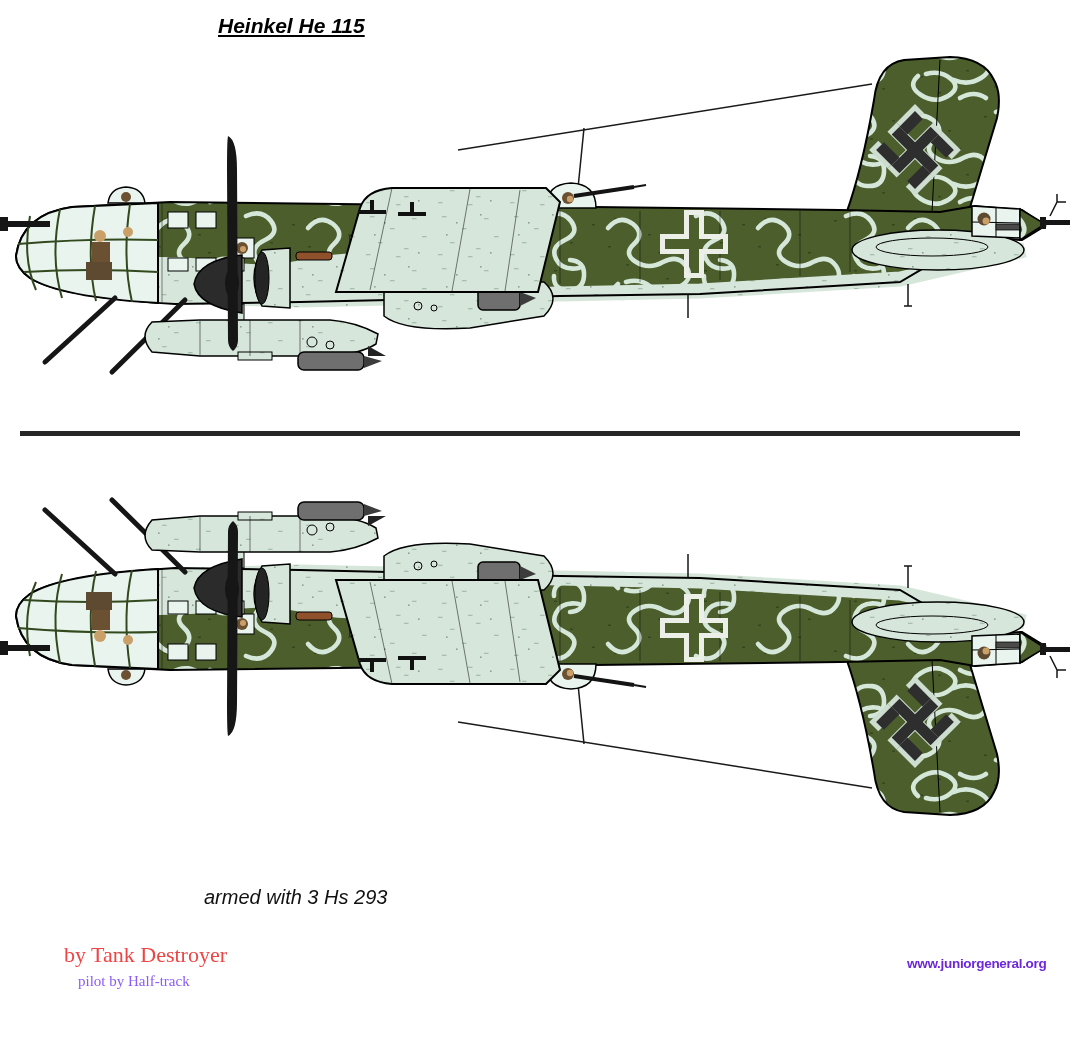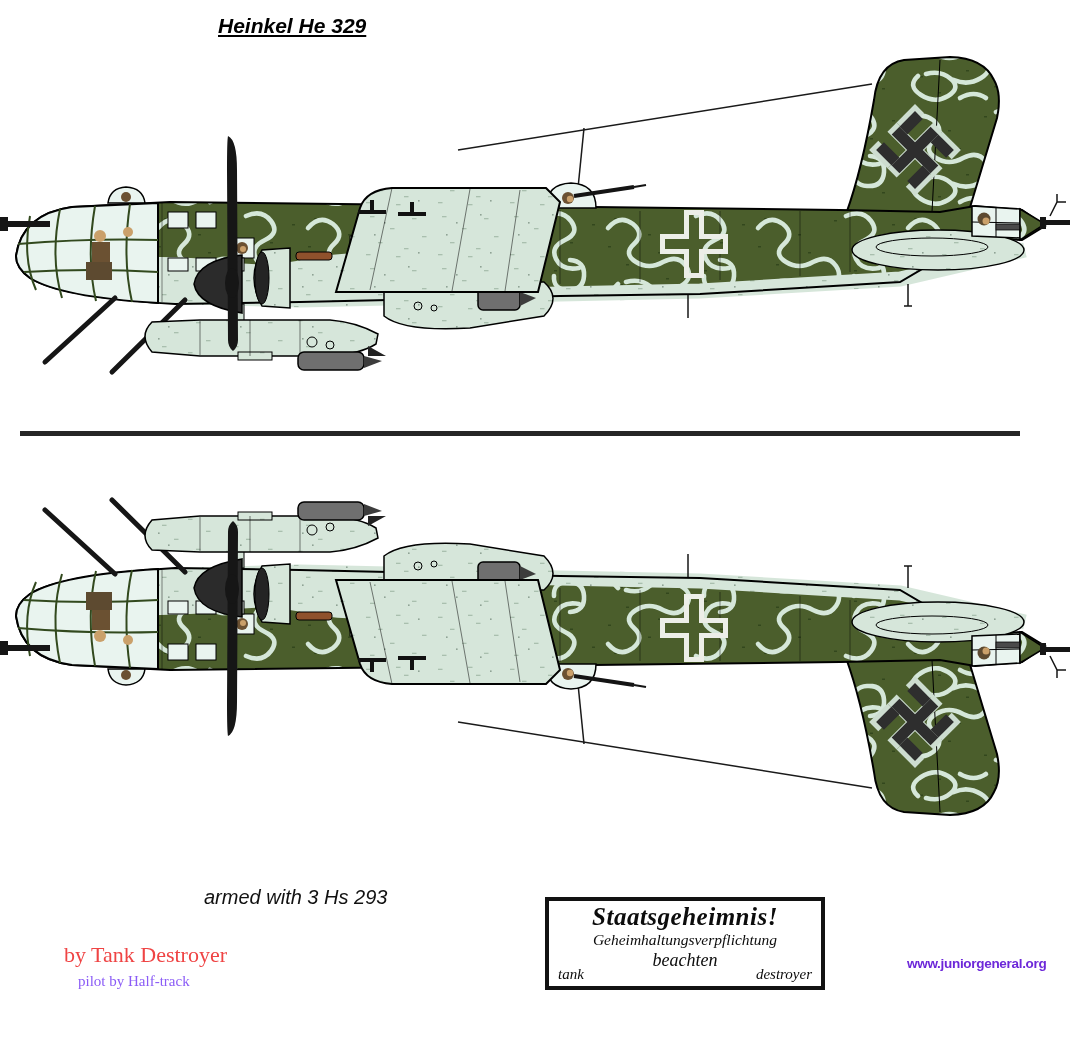--- a/index.html
+++ b/index.html
@@ -259,32 +259,25 @@
           <rect x="1044" y="220" width="26" height="5" fill="#161616"></rect>
           <path d="M1050,216 L1057,202 L1057,194 M1057,202 L1066,202" stroke="#161616" stroke-width="1.5" fill="none"></path>
         </g>
       </g>
     </defs>
 
     <use href="#he177"></use>
     <use href="#he177" transform="translate(0,872) scale(1,-1)"></use>
   </svg>
 
-  <div class="title">Heinkel He 329</div>
+  <div class="title">Heinkel He 115</div>
 
   <div class="divider"></div>
 
   <div class="armed">armed with 3 Hs 293</div>
 
   <div class="credit-by">by Tank Destroyer</div>
   <div class="credit-pilot">pilot by Half-track</div>
 
-  <div class="stamp">
-    <div class="stamp-headline">Staatsgeheimnis!</div>
-    <div class="stamp-line2">Geheimhaltungsverpflichtung</div>
-    <div class="stamp-line3">beachten</div>
-    <span class="stamp-bl">tank</span>
-    <span class="stamp-br">destroyer</span>
-  </div>
 
   <div class="url">www.juniorgeneral.org</div>
 
 </div>
 
 </body></html>

